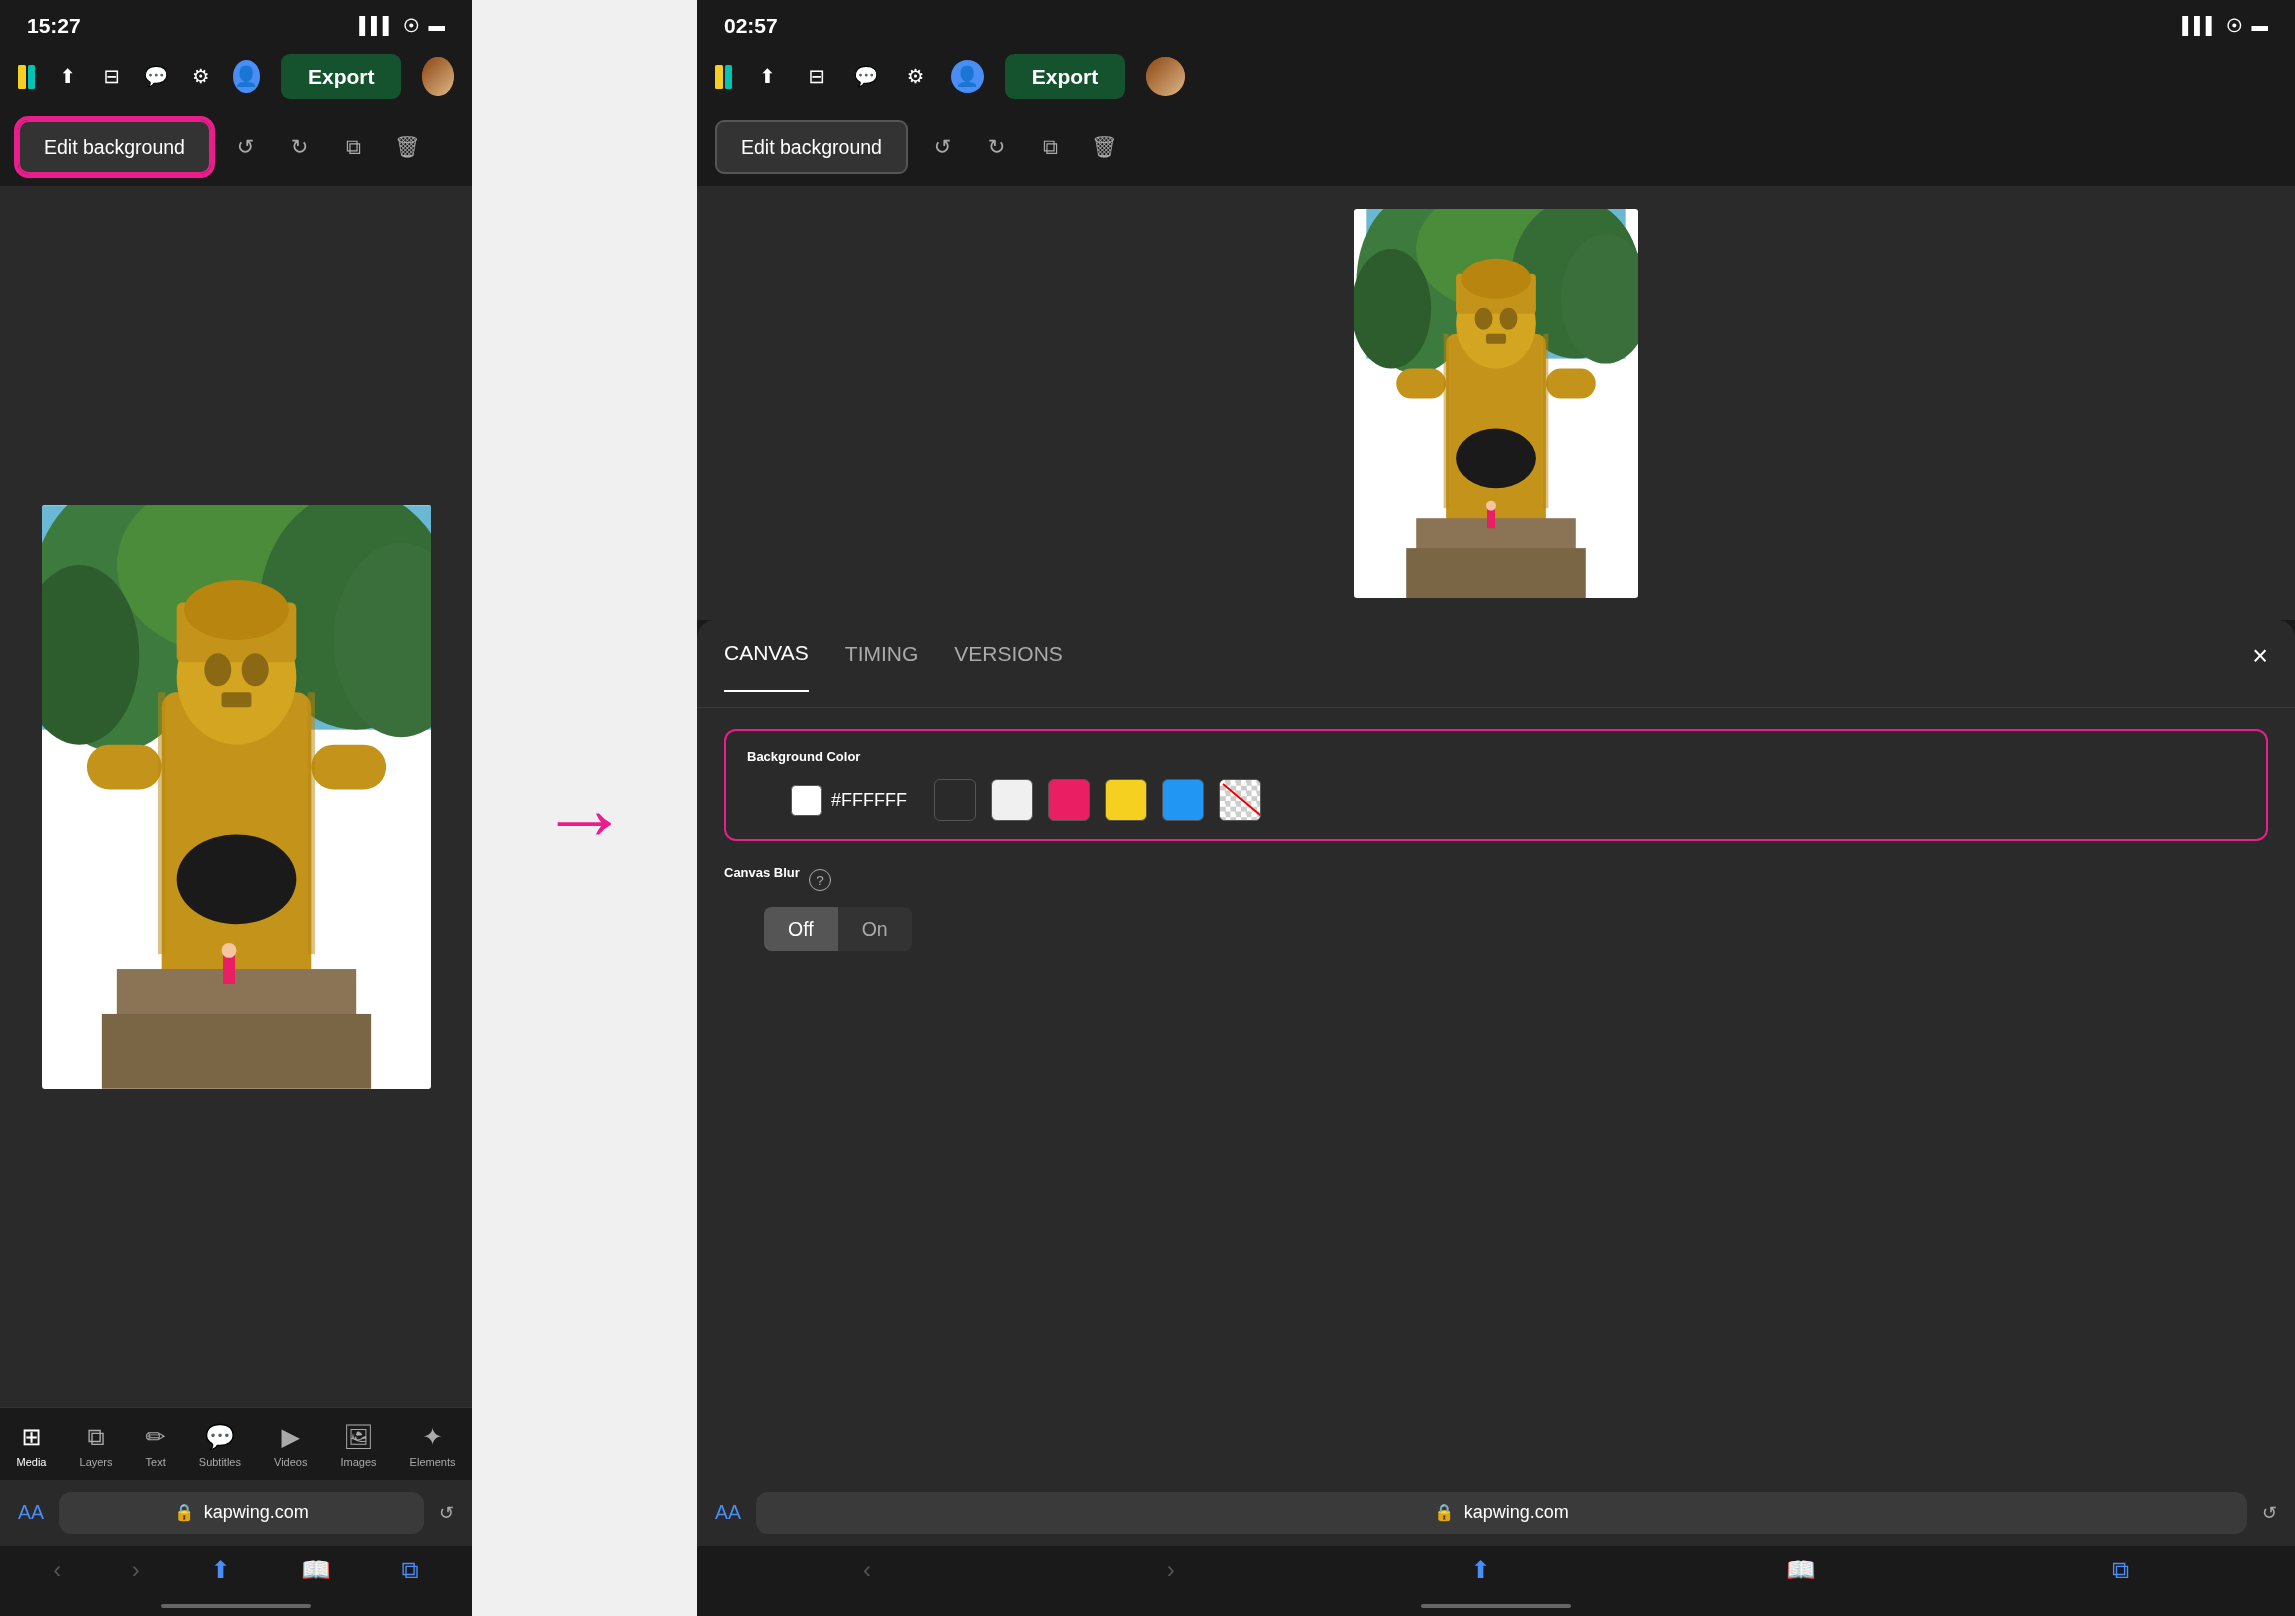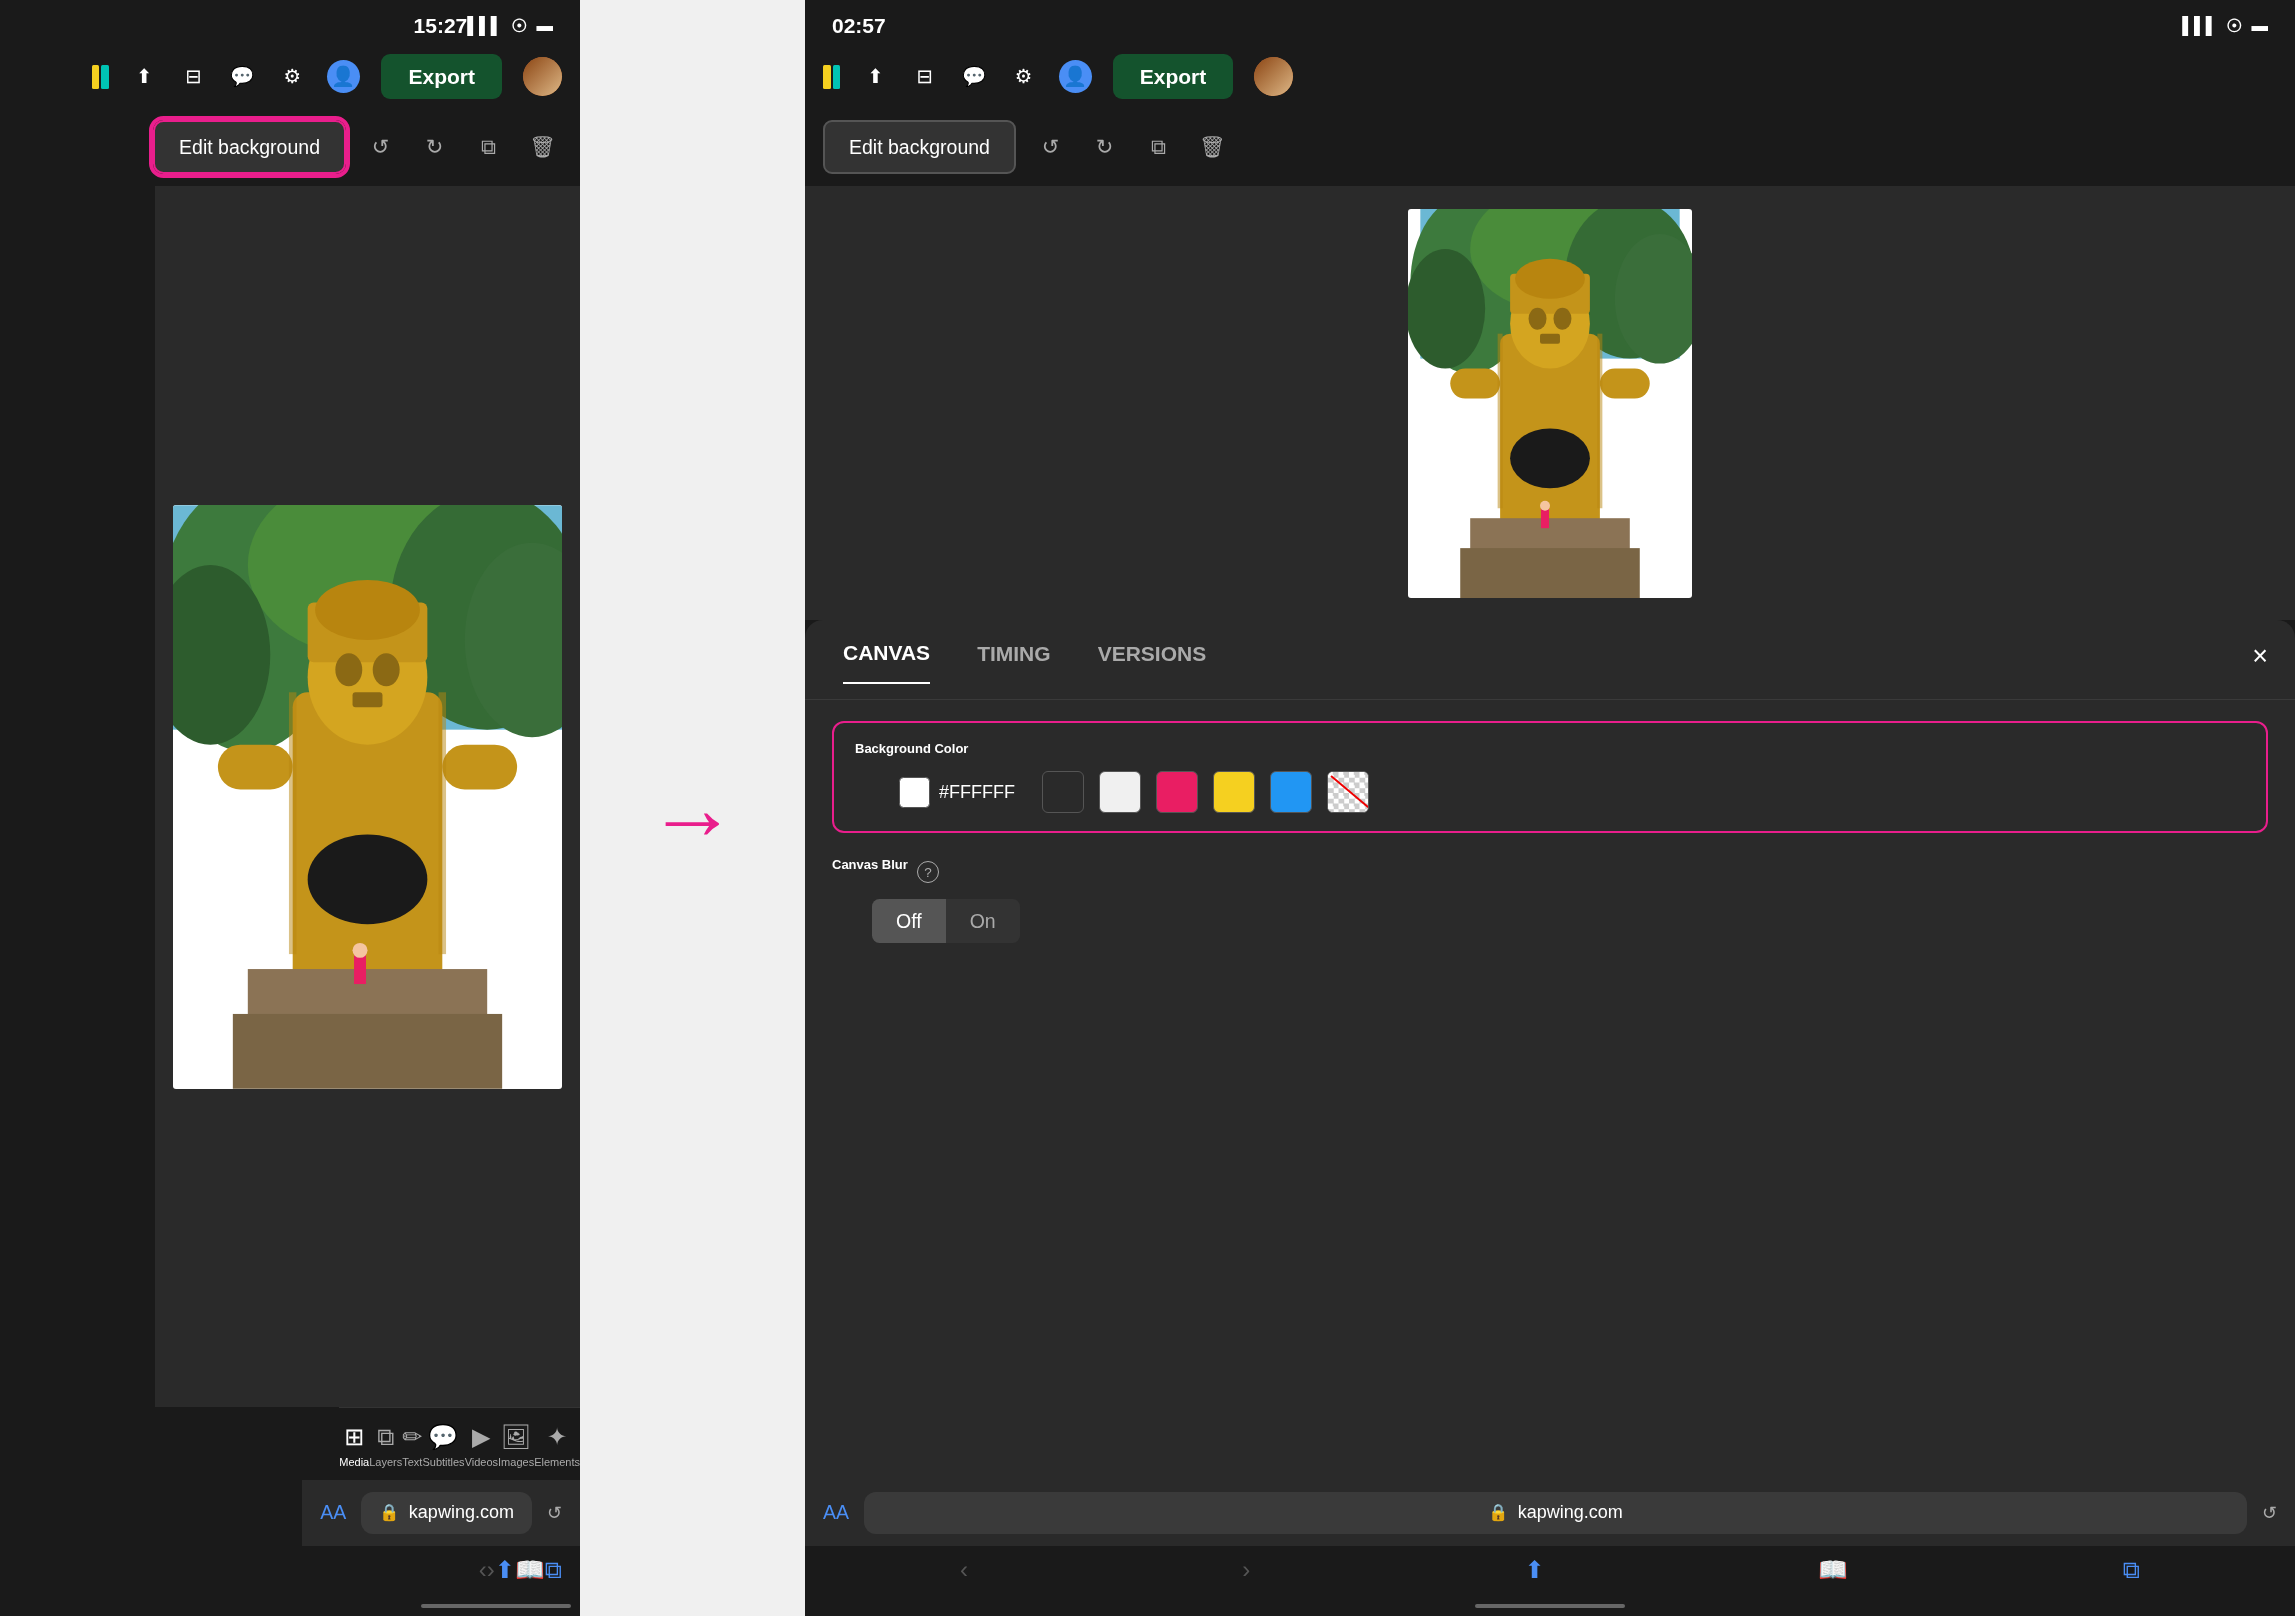--- a/index.html
+++ b/index.html
@@ -7,27 +7,26 @@
       width: 2295px;
       height: 1617px;
       background: #f0f0f0;
       display: flex;
       font-family: -apple-system, BlinkMacSystemFont, 'Helvetica Neue', sans-serif;
       overflow: hidden;
     }
 
     
     .phone {
-      width: 580px;
+      width: 472px;
       height: 100%;
       background: #1a1a1a;
       display: flex;
       flex-direction: column;
       position: relative;
-      align-items: flex-end;
     }
 
     .status-bar {
       display: flex;
       justify-content: space-between;
       align-items: center;
       padding: 13.5px 27px 7.5px;
       color: white;
       font-size: 21px;
       font-weight: 600;
@@ -251,25 +250,24 @@
       display: flex;
       align-items: center;
       padding: 21px 27px 15px;
       gap: 36px;
       border-bottom: 0.7px solid #3a3a3a;
       position: relative;
     }
 
     .panel-tab {
       font-size: 21px;
-      font-weight: 700;
+      font-weight: 400;
       color: #aaa;
       cursor: pointer;
-      padding-bottom: 17px;
-      margin-left: 11px;
+      padding-bottom: 25px;
     }
     .panel-tab.active {
       color: white;
       border-bottom: 2.2px solid white;
     }
 
     .close-btn {
       position: absolute;
       right: 27px;
       top: 21px;

